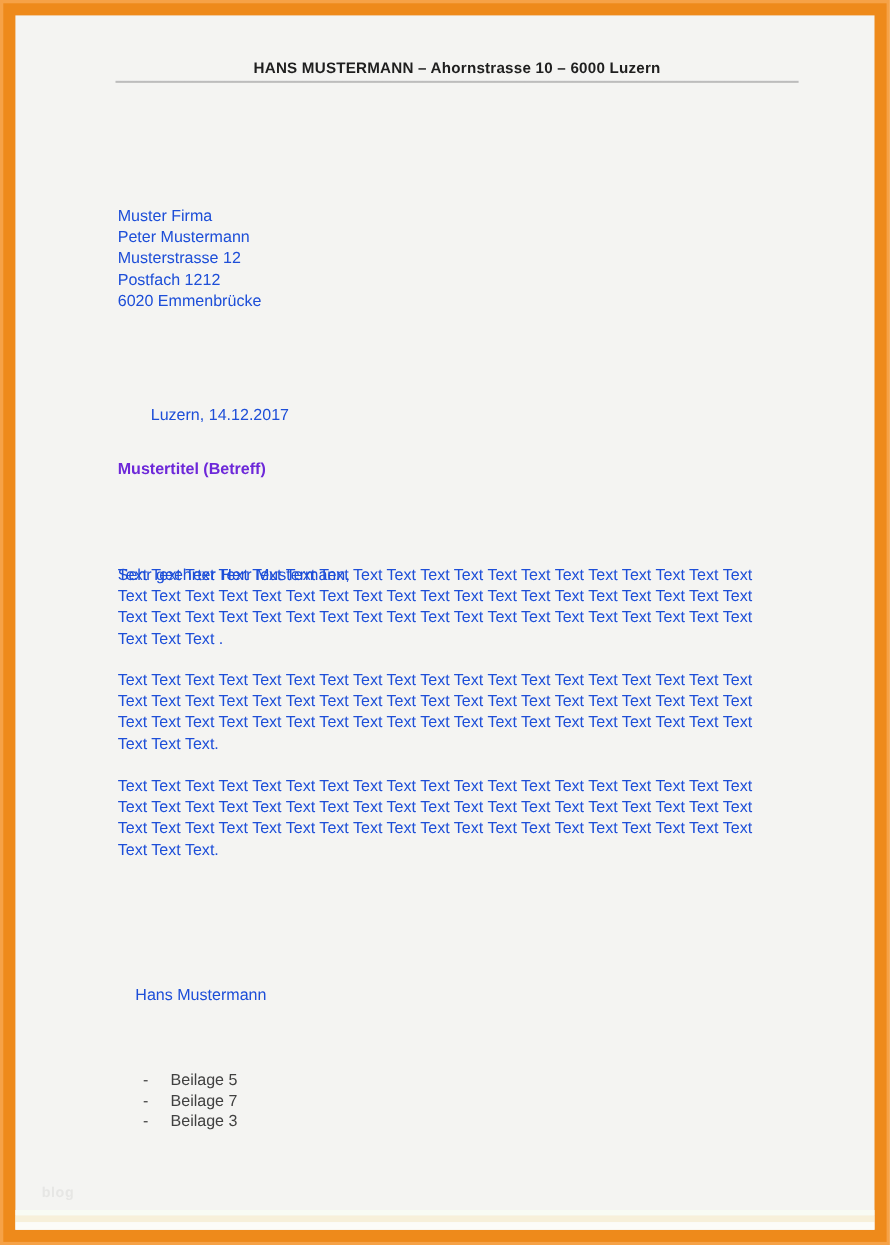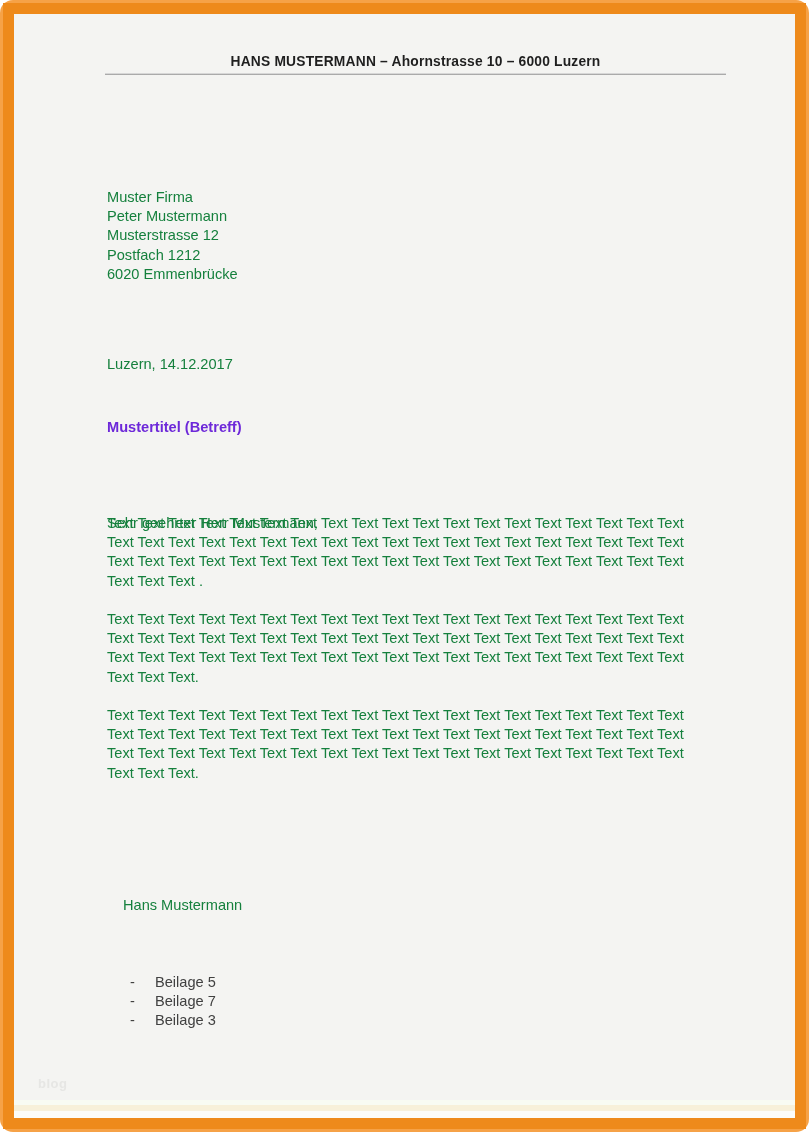--- a/index.html
+++ b/index.html
@@ -7,21 +7,20 @@
     width: 809px;
     height: 1132px;
     position: relative;
     font-family: "Liberation Sans", "DejaVu Sans", sans-serif;
     overflow: hidden;
   }
   .frame-outer {
     position: absolute;
     inset: 0;
     background: #f6a247;
-    border-radius: 13px;
   }
   .frame {
     position: absolute;
     inset: 3px;
     background: #ee8a1b;
   }
   .page {
     position: absolute;
     left: 11px; top: 11px; right: 11px; bottom: 11px;
     background: #f4f4f2;
@@ -50,25 +49,25 @@
     height: 2px;
     background: linear-gradient(180deg, #ededed 0%, #949494 100%);
   }
 
   .textblock {
     position: absolute;
     left: 93px;
     width: 660px;
     font-size: 14.6px;
     line-height: 19.2px;
-    color: #15803d;
+    color: #1d4ed8;
     white-space: pre;
   }
   .recipient   { top: 174px; }
-  .date-line   { top: 341px; }
+  .date-line   { top: 355px; margin-left: 30px; }
   .subject     { top: 404px; font-weight: bold; color: #6d28d9; }
   .salutation  { top: 460px; margin-top: 40px; }
   .para-1      { top: 500px; }
   .para-2      { top: 596px; }
   .para-3      { top: 692px; }
   .closing     { top: 825px; }
   .signature   { top: 882px; margin-left: 16px; }
 
   .enclosures {
     position: absolute;

